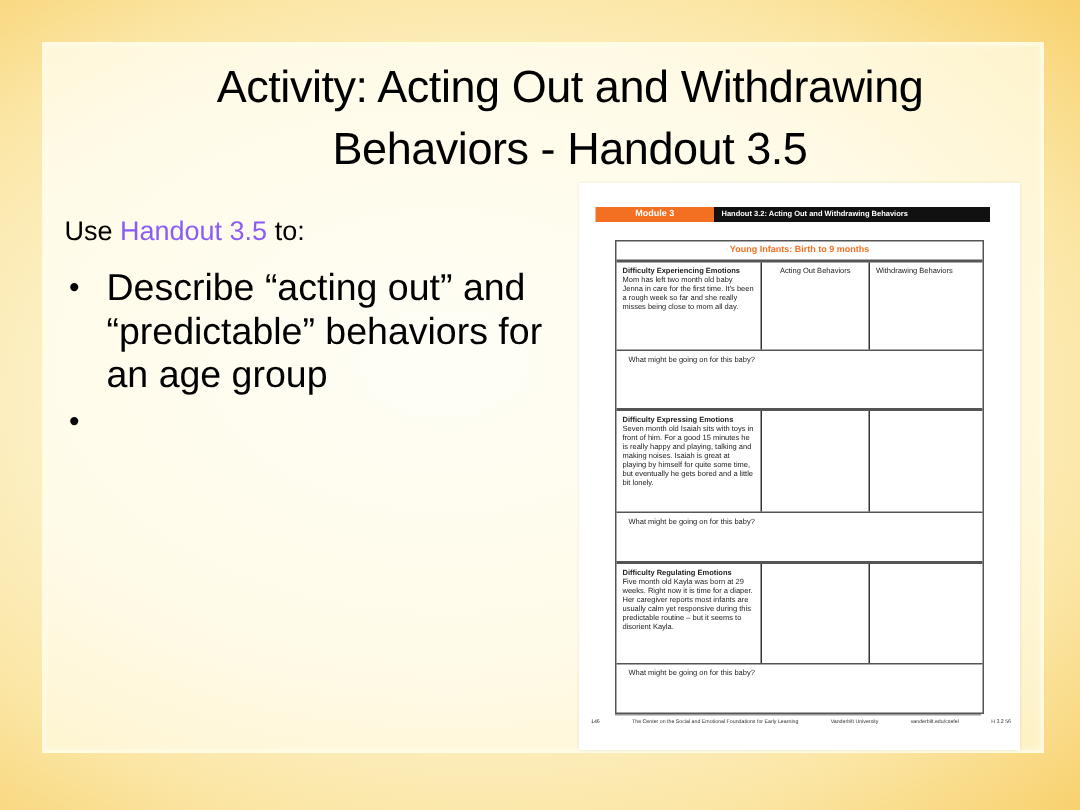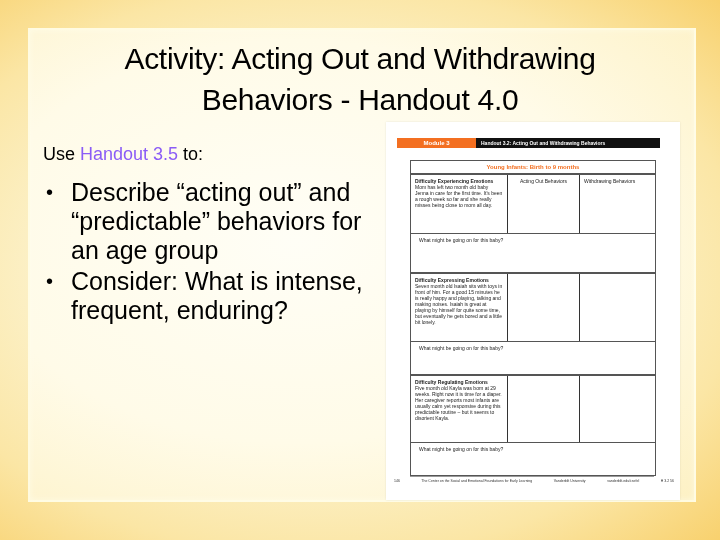--- a/index.html
+++ b/index.html
@@ -11,20 +11,21 @@
   .frame {
     position: absolute; left: 28px; top: 28px; width: 664px; height: 470px;
     border: 2px solid rgba(255,252,230,0.8);
     box-shadow: 0 0 6px rgba(255,255,240,0.6) inset;
     background: radial-gradient(ellipse at 40% 45%, #fffef6 0%, #fffbe8 55%, #fdf1c4 100%);
   }
   .title {
     position: absolute; left: 28px; top: 38px; width: 664px;
     text-align: center; font-size: 30px; line-height: 41px; color: #000;
     letter-spacing: -0.3px;
+    padding-left: 20px;
   }
   .lead {
     position: absolute; left: 43px; top: 144px; font-size: 18px; color: #000;
   }
   .lead .hl { color: #8b5cf6; }
   .bullets {
     position: absolute; left: 44px; top: 178px; width: 320px;
     margin: 0; padding: 0; list-style: none; font-size: 25px; line-height: 29px; color: #000;
   }
   .bullets li { position: relative; padding-left: 27px; margin-bottom: 2px; }
@@ -61,35 +62,34 @@
   }
   .footline { position: absolute; left: 24px; top: 354px; width: 244px; border-top: 1px solid #999; }
 </style>
 </head>
 <body>
 
 <div class="frame"></div>
 
 <div class="title">
   <div>Activity: Acting Out and Withdrawing</div>
-  <div>Behaviors - Handout 4.0</div>
+  <div>Behaviors - Handout 3.5</div>
 </div>
 
 <div class="lead">
   <span>Use </span><span class="hl">Handout 3.5</span><span> to:</span>
 </div>
 
 <ul class="bullets">
   <li>
     <span class="dot">•</span>
     <span>Describe “acting out” and “predictable” behaviors for an age group</span>
   </li>
   <li>
     <span class="dot">•</span>
-    <span>Consider: What is intense, frequent, enduring?</span>
   </li>
 </ul>
 
 <div class="handout">
   <div class="hbar">
     <div class="mod">Module 3</div>
     <div class="tit">Handout 3.2: Acting Out and Withdrawing Behaviors</div>
   </div>
   <div class="grid">
     <div class="age">Young Infants: Birth to 9 months</div>

